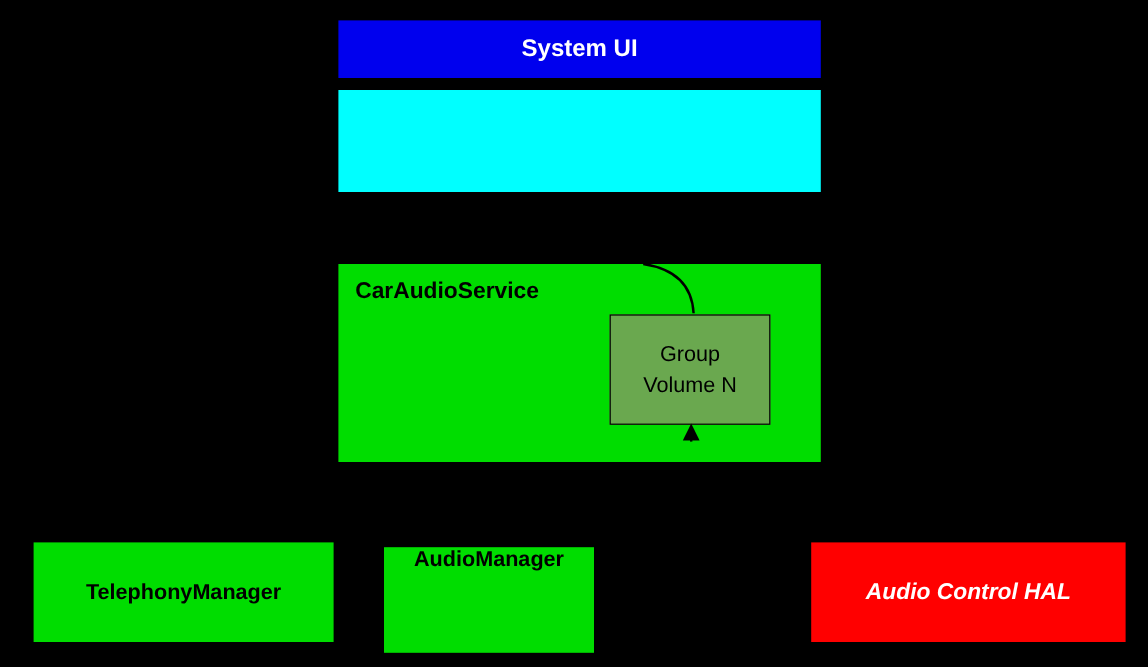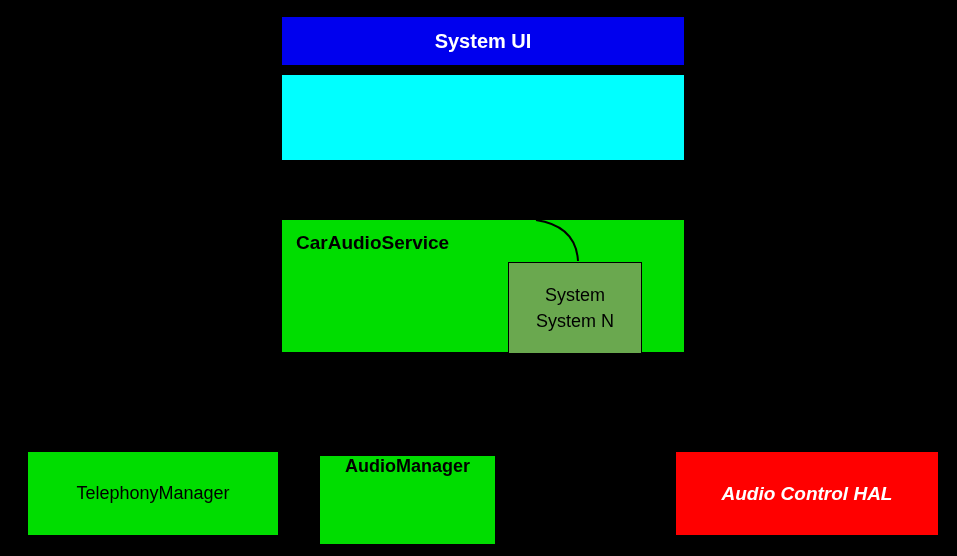--- a/index.html
+++ b/index.html
@@ -43,21 +43,21 @@
     height: 85px;
     background: #00ffff;
   }
 
   
   .car-audio-service {
     position: absolute;
     left: 282px;
     top: 220px;
     width: 402px;
-    height: 132px;
+    height: 165px;
     background: #00dd00;
   }
   .car-audio-service .label {
     position: absolute;
     left: 14px;
     top: 12px;
     color: #000000;
     font-weight: bold;
     font-size: 19px;
   }
@@ -85,21 +85,21 @@
     position: absolute;
     left: 28px;
     top: 452px;
     width: 250px;
     height: 83px;
     background: #00dd00;
     display: flex;
     align-items: center;
     justify-content: center;
     color: #000000;
-    font-weight: normal;
+    font-weight: bold;
     font-size: 18px;
   }
   .audio-manager {
     position: absolute;
     left: 320px;
     top: 456px;
     width: 175px;
     height: 88px;
     background: #00dd00;
     display: flex;
@@ -141,22 +141,22 @@
     <span>System UI</span>
   </div>
 
   <div class="box system-ui-body"></div>
 
   <div class="box car-audio-service">
     <span class="label">CarAudioService</span>
   </div>
 
   <div class="box volume-group">
-    <span>System</span>
-    <span>System N</span>
+    <span>Group</span>
+    <span>Volume N</span>
   </div>
 
   <div class="box telephony-manager">
     <span>TelephonyManager</span>
   </div>
 
   <div class="box audio-manager">
     <span>AudioManager</span>
   </div>
 

